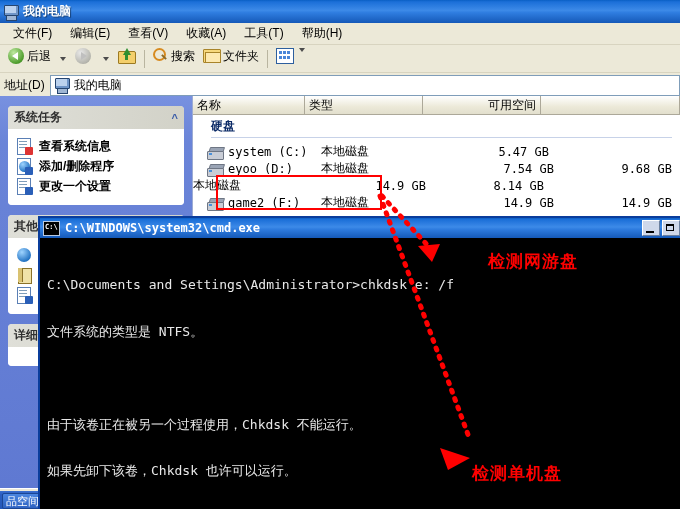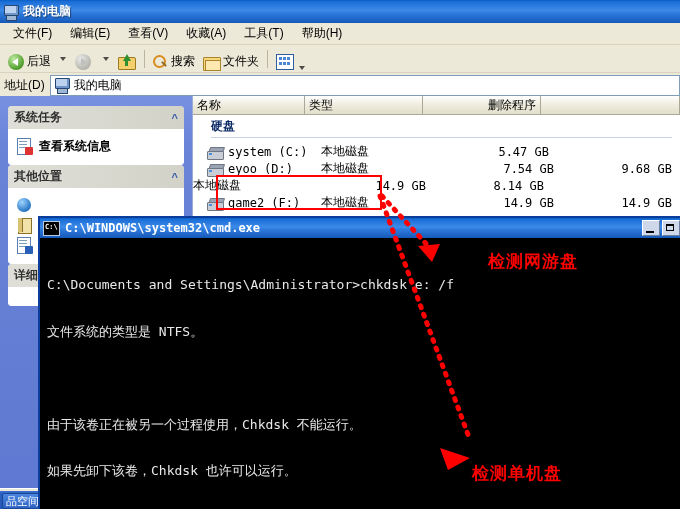--- a/index.html
+++ b/index.html
@@ -28,21 +28,21 @@
   .titlebar .spacer{flex:1;}
 
   
   .menubar{height:21px;background:#ece9d8;display:flex;align-items:center;
     border-bottom:1px solid #d8d4c0;padding-left:4px;color:#000;}
   .menubar .mi{padding:2px 9px;font-size:12px;white-space:nowrap;}
 
   
   .toolbar{height:27px;background:#ece9d8;display:flex;align-items:center;padding:0 4px;
     border-bottom:1px solid #d8d4c0;}
-  .tbtn{display:flex;align-items:flex-end;height:22px;padding:0 4px;white-space:nowrap;color:#000;}
+  .tbtn{display:flex;align-items:flex-start;height:22px;padding:0 4px;white-space:nowrap;color:#000;}
   .circ{width:16px;height:16px;border-radius:50%;margin-right:3px;flex:0 0 auto;position:relative;}
   .circ.green{background:radial-gradient(circle at 35% 30%,#bfe9a0,#4e9d2c 70%,#2d6b18);}
   .circ.gray{background:radial-gradient(circle at 35% 30%,#e8e8e8,#b6b6ae 70%,#8b8b84);}
   .arrw{position:absolute;left:4px;top:4px;width:0;height:0;border-top:4px solid transparent;border-bottom:4px solid transparent;}
   .arrw.l{border-right:6px solid #fff;}
   .arrw.r{border-left:6px solid #bfbfbf;left:6px;}
   .caret{width:0;height:0;border-left:3px solid transparent;border-right:3px solid transparent;
     border-top:4px solid #4c4c4c;margin:0 5px;}
   .tsep{width:1px;height:18px;background:#b9b5a0;margin:0 4px;}
   .folderup{width:18px;height:16px;position:relative;}
@@ -64,21 +64,21 @@
   .addrlabel{margin-right:5px;white-space:nowrap;color:#000;}
   .addrbox{flex:1;height:19px;background:#fff;border:1px solid #7f9db9;display:flex;align-items:center;
     padding-left:3px;margin-right:0px;}
   .addrbox .txt{margin-left:4px;color:#000;}
 
   
   .content{position:absolute;left:0;top:96px;width:680px;height:392px;display:flex;}
   .sidebar{width:209px;background:#6375d6;
     background:linear-gradient(to bottom,#7891e0 0%,#6a84d8 12%,#5f79d2 100%);
     position:relative;padding:10px 8px 0 8px;box-sizing:border-box;}
-  .panel{background:#d6dff7;border-radius:4px;overflow:hidden;
+  .panel{background:#d6dff7;border-radius:4px;margin-bottom:10px;overflow:hidden;
     box-shadow:0 0 0 0 transparent;}
   .panel-hd{height:23px;display:flex;align-items:center;padding:0 6px;
     background:linear-gradient(to right,#e4e9f7,#ccd6f0);font-weight:bold;color:#1a3c8c;font-size:12px;}
   .panel-hd.gray{background:linear-gradient(to right,#dfdfd8,#d2d2c8);color:#2f2f2f;}
   .panel-hd .sp{flex:1;}
   .chev{color:#3a5ca8;font-size:11px;font-weight:bold;}
   .panel-bd{background:#ffffff;padding:6px 6px 7px 8px;}
   .srow{display:flex;align-items:center;margin:3px 0;color:#000;font-size:12px;font-weight:bold;}
   .srow .ic{width:17px;height:17px;margin-right:6px;position:relative;flex:0 0 auto;}
   .doc-ic{position:absolute;left:1px;top:0;width:12px;height:15px;background:#fff;border:1px solid #5a7fb5;}
@@ -248,20 +248,36 @@
         </div>
         <div class="panel-bd">
           <div class="srow">
             <span class="ic">
                 <span class="doc-ic"></span>
                 <span class="doc-ic2"></span>
                 <span class="badge-red"></span>
               </span>
             <span>查看系统信息</span>
           </div>
+          <div class="srow">
+            <span class="ic">
+                <span class="doc-ic"></span>
+                <span class="globe" style="left:3px;top:3px;width:11px;height:11px;"></span>
+                <span class="badge-blue"></span>
+              </span>
+            <span>添加/删除程序</span>
+          </div>
+          <div class="srow">
+            <span class="ic">
+                <span class="doc-ic"></span>
+                <span class="doc-ic2"></span>
+                <span class="badge-blue"></span>
+              </span>
+            <span>更改一个设置</span>
+          </div>
         </div>
       </div>
 
       <div class="panel">
         <div class="panel-hd gray">
           <span>其他位置</span>
           <span class="sp"></span>
           <span class="chev">^</span>
         </div>
         <div class="panel-bd">
@@ -301,21 +317,21 @@
           </div>
         </div>
       </div>
 
     </div>
 
     <div class="listarea">
       <div class="colhdr">
         <div class="col" style="width:112px;">名称</div>
         <div class="col" style="width:118px;">类型</div>
-        <div class="col right" style="width:118px;">删除程序</div>
+        <div class="col right" style="width:118px;">可用空间</div>
         <div class="col" style="flex:1;"></div>
       </div>
 
       <div class="grouphd">硬盘</div>
       <div class="groupline"></div>
 
       <div class="frow">
         <div class="fname">
           <span class="drv">
               <span class="top"></span>

